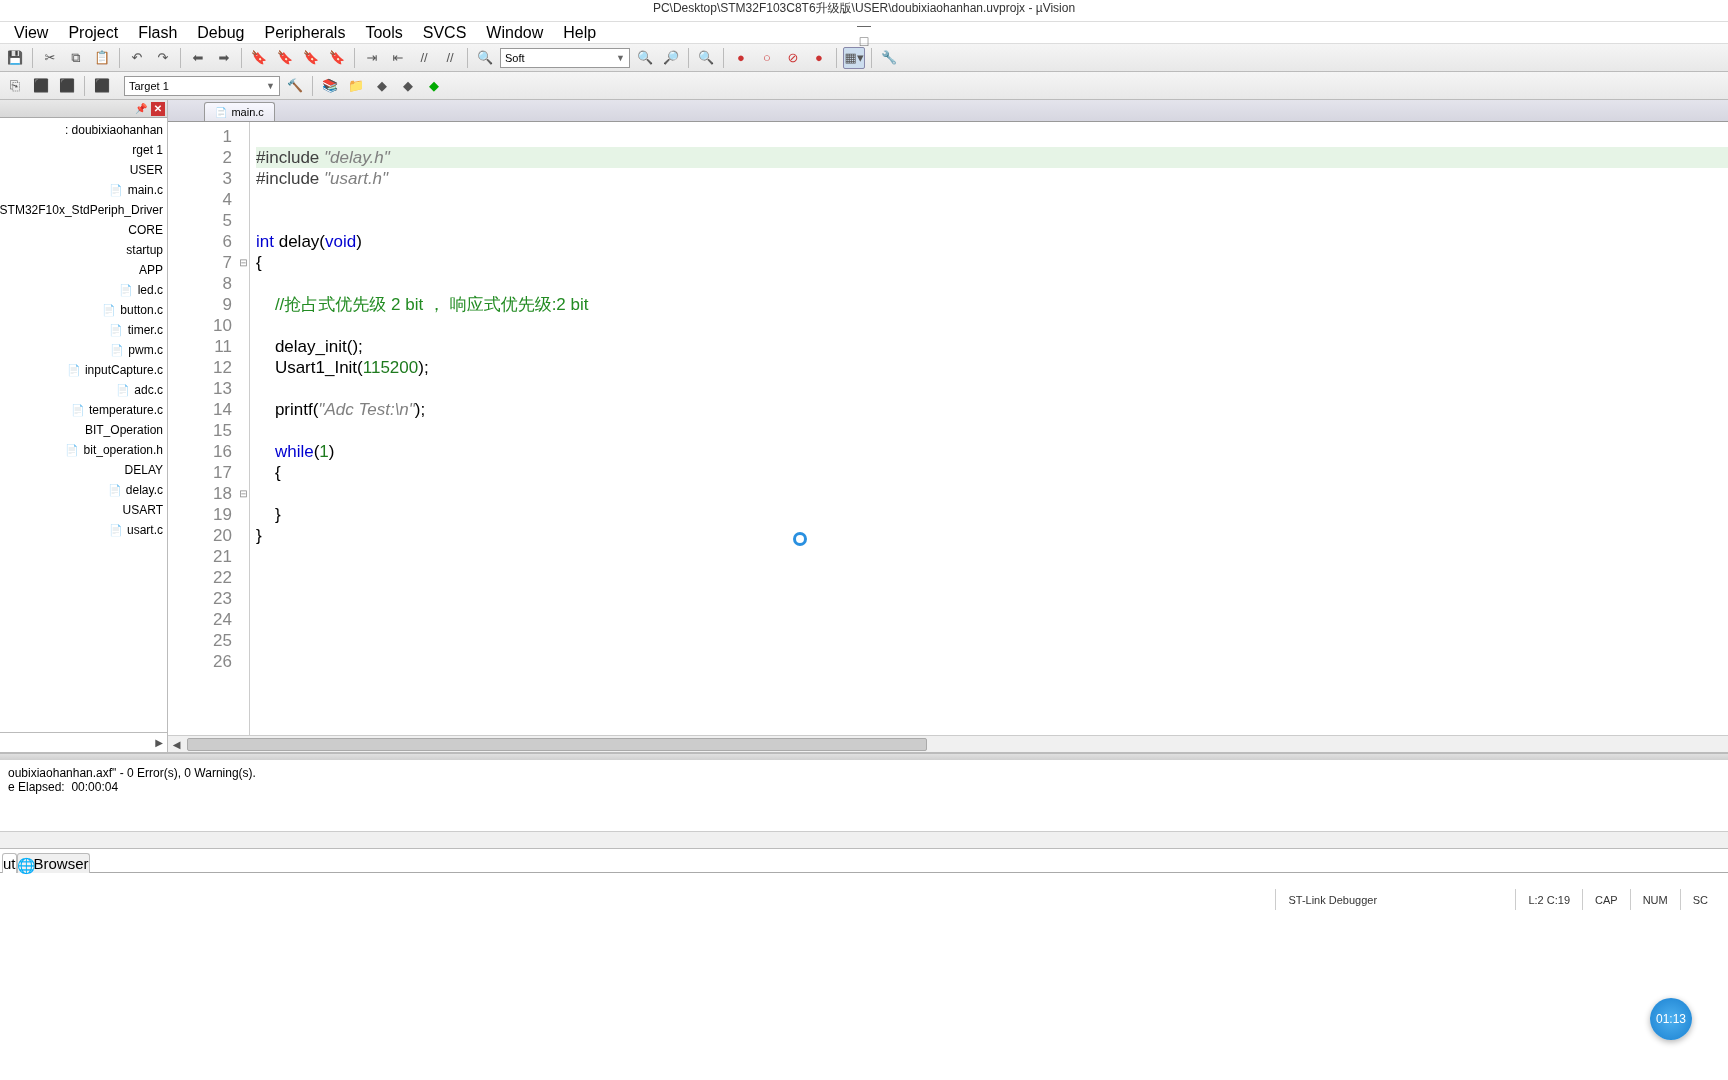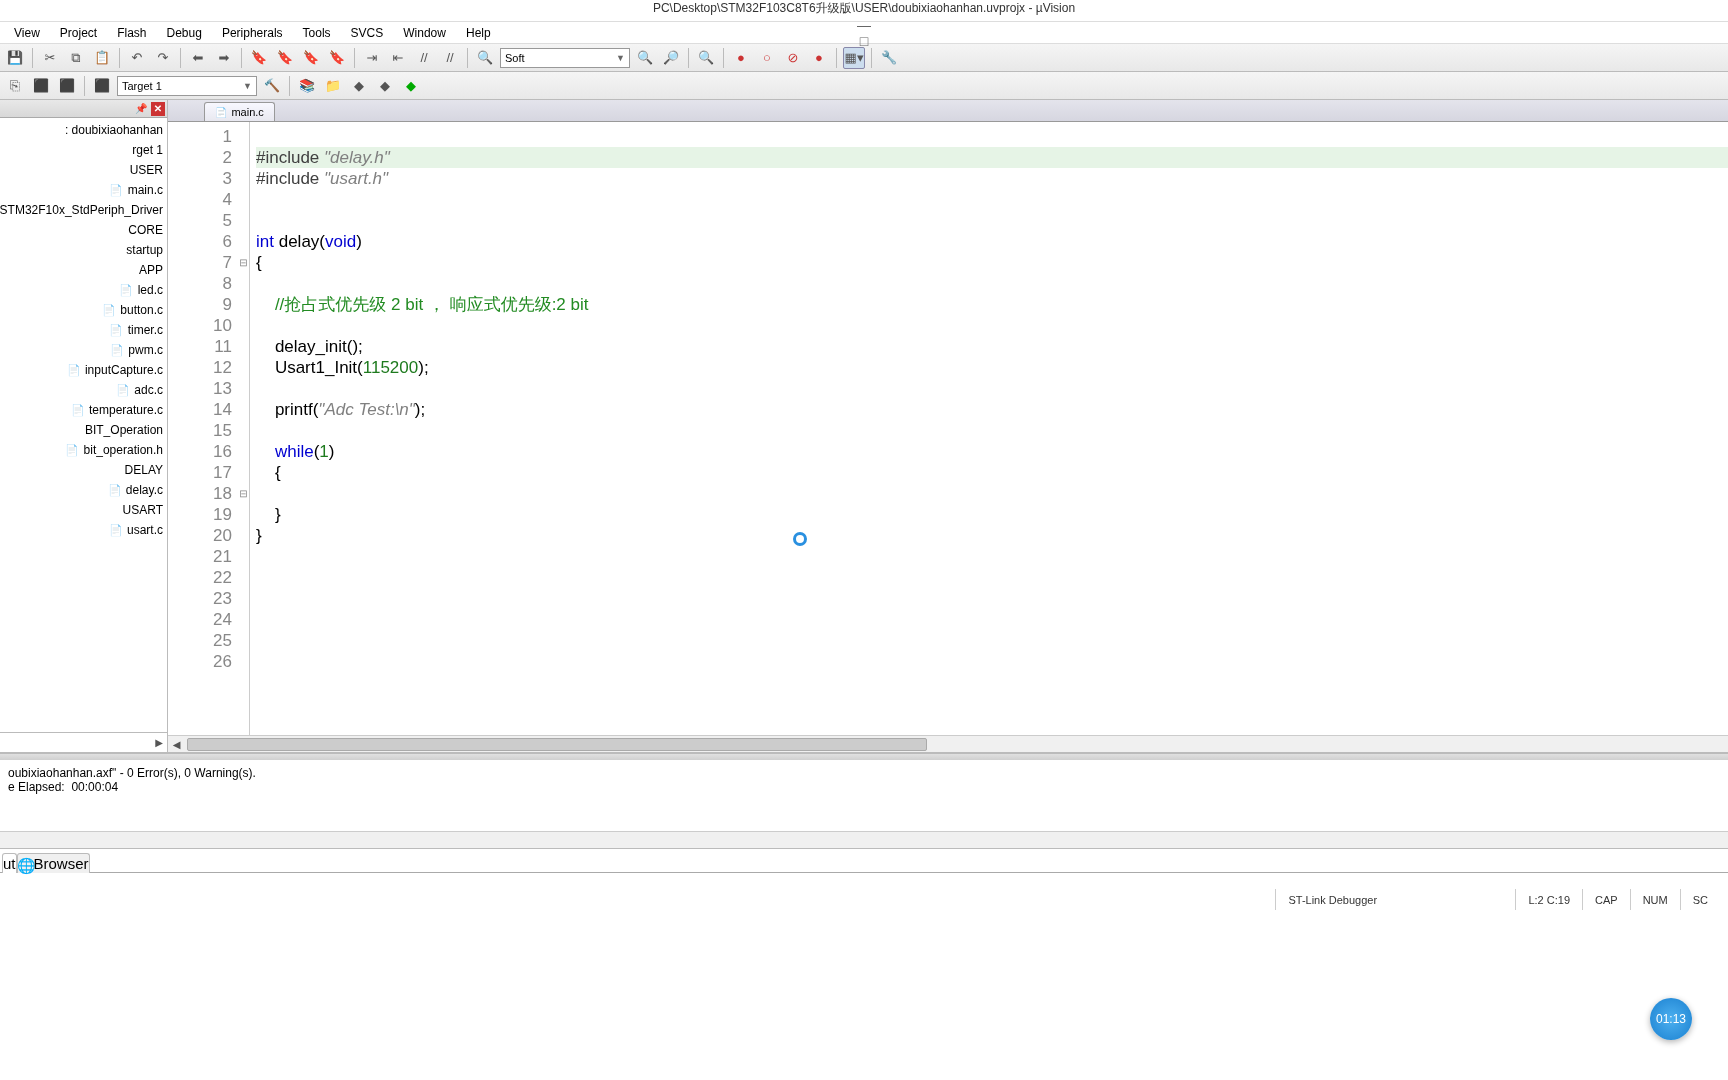--- a/index.html
+++ b/index.html
@@ -2,21 +2,21 @@
 <html><head>
 <meta charset="utf-8">
 <style>
 * { margin: 0; padding: 0; box-sizing: border-box; font-family: "Segoe UI", Tahoma, sans-serif; }
 body { background: #fff; overflow: hidden; width: 1728px; height: 1080px; position: relative; }
 
 .titlebar { height: 22px; background: #fff; border-bottom: 1px solid #ddd; display: flex; align-items: center; padding: 0 6px; font-size: 12px; color: #333; flex-direction: column; }
 .titlebar .spacer { flex: 1; }
 .titlebar .winbtn { width: 40px; text-align: center; font-size: 14px; color: #666; }
 
-.menubar { height: 22px; background: #fff; display: flex; align-items: center; padding: 0 4px; font-size: 12px; border-bottom: 1px solid #ddd; }
+.menubar { height: 22px; background: #fff; display: flex; align-items: center; padding: 0 4px; font-size: 16px; border-bottom: 1px solid #ddd; }
 .menubar .menuitem { padding: 2px 10px; cursor: default; }
 
 .toolbar { height: 28px; background: linear-gradient(#f5f5f5,#e8e8e8); border-bottom: 1px solid #bbb; display:flex; align-items:center; padding:0 4px; gap:4px; }
 .tbtn { width: 22px; height: 22px; display:flex; align-items:center; justify-content:center; border:1px solid transparent; border-radius:2px; font-size:13px; color:#555; }
 .tsep { width:1px; height:20px; background:#bbb; margin:0 2px; }
 .tsel { width:120px; height:20px; border:1px solid #999; background:#fff; font-size:11px; padding:0 4px; display:flex; align-items:center; }
 .tsel .arrow { margin-left:auto; font-size:9px; color:#666; }
 .tbtn.active { background:#cde; border-color:#88a; }
 
 .toolbar2 { height: 28px; background: linear-gradient(#f5f5f5,#e8e8e8); border-bottom: 1px solid #bbb; display:flex; align-items:center; padding:0 4px; gap:4px; }
@@ -146,21 +146,21 @@
   <span class="tsep"></span>
   <span class="tbtn" style="color:#06a;">🔧</span>
 </div>
 
 <div class="toolbar2">
   <span class="tbtn">⎘</span>
   <span class="tbtn">⬛</span>
   <span class="tbtn">⬛</span>
   <span class="tsep"></span>
   <span class="tbtn">⬛</span>
-  <span class="tsel" style="width:140px;">
+  <span class="tsel" style="width:156px;margin-left:7px;">
     <span>Target 1</span>
     <span class="arrow">▼</span>
   </span>
   <span class="tbtn">🔨</span>
   <span class="tsep"></span>
   <span class="tbtn">📚</span>
   <span class="tbtn">📁</span>
   <span class="tbtn">◆</span>
   <span class="tbtn">◆</span>
   <span class="tbtn" style="color:#0a0;">◆</span>

